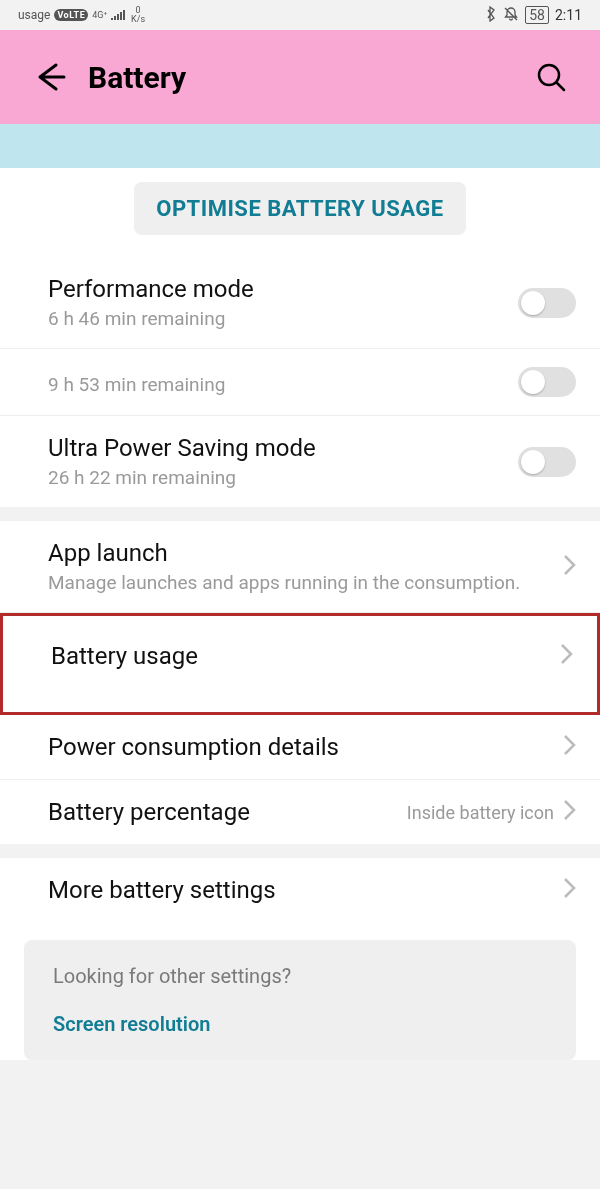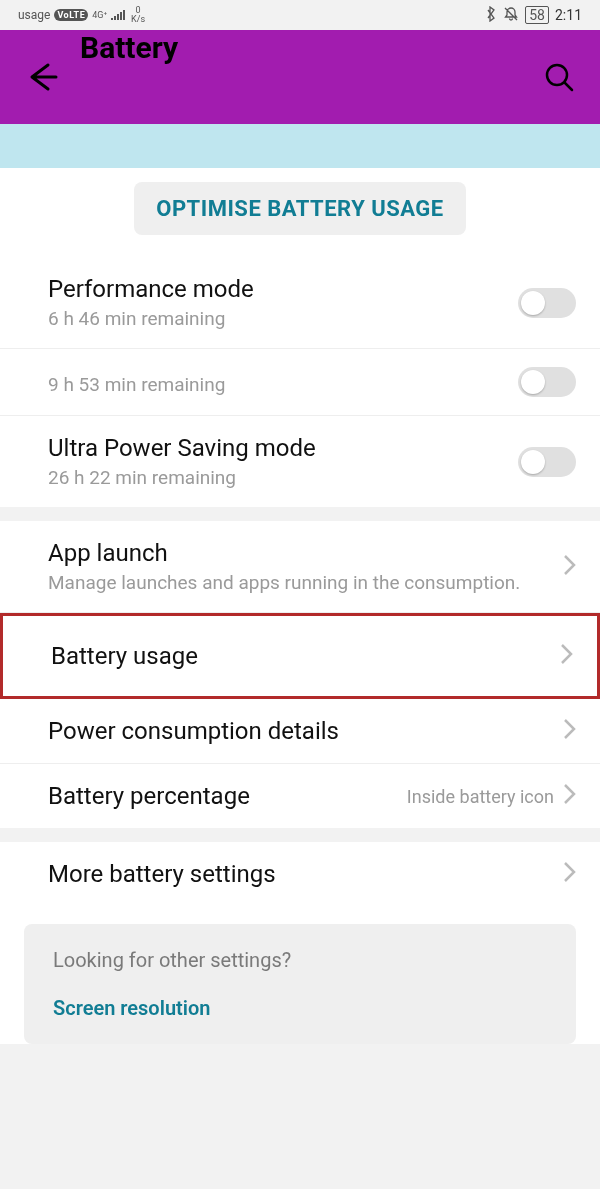--- a/index.html
+++ b/index.html
@@ -25,23 +25,23 @@
     background: #555; color: #fff; font-size: 9px; padding: 1px 3px;
     border-radius: 6px; font-weight: bold; letter-spacing: 0.5px;
   }
   .sig-text { font-size: 9px; line-height: 1; }
   .sig-col { display: flex; flex-direction: column; align-items: center; }
   .batt-badge { border: 1px solid #555; font-size: 14px; padding: 0 3px; border-radius: 2px; }
   .clock { font-size: 14px; color: #333; }
 
   .app-bar {
     height: 94px;
-    background: #a21caf;
-    display: flex; 
-    padding: 0 24px;
+    background: #f9a8d4;
+    display: flex; align-items: center;
+    padding: 0 32px;
   }
   .back-arrow { width: 48px; display:flex; align-items:center; }
   .app-title { font-size: 30px; font-weight: 700; color: #000; margin-left: 8px; }
   .search-btn { margin-left: auto; display:flex; align-items:center; }
 
   .banner { height: 44px; background: #bfe6ef; }
 
   .section-white { background: #fff; }
 
   .optimize-wrap { display:flex; justify-content:center; padding: 14px 0 22px; background:#fff; }
@@ -73,21 +73,21 @@
   }
   .toggle::after {
     content: ""; position: absolute; left: 3px; top: 3px;
     width: 24px; height: 24px; border-radius: 50%; background: #fff;
     box-shadow: 0 1px 2px rgba(0,0,0,0.25);
   }
 
   .gap { height: 14px; background: #f2f2f2; }
 
   .highlight { border: 3px solid #b22a2a; border-left-width:3px; border-right-width:3px; border-top-width:3px; border-bottom-width:3px; }
-  .highlight.row { padding-top:26px; padding-bottom:26px;gap:43px; }
+  .highlight.row { padding-top:26px; padding-bottom:42px;gap:43px; }
 
   .info-card {
     margin: 18px 24px 0; padding: 24px 29px;
     background: #efefef; border-radius: 8px;
   }
   .info-title { font-size: 20px; color: #7a7a7a; }
   .info-link { font-size: 20px; color: #117d94; font-weight: 600; margin-top: 24px; }
 </style>
 </head>
 <body>

